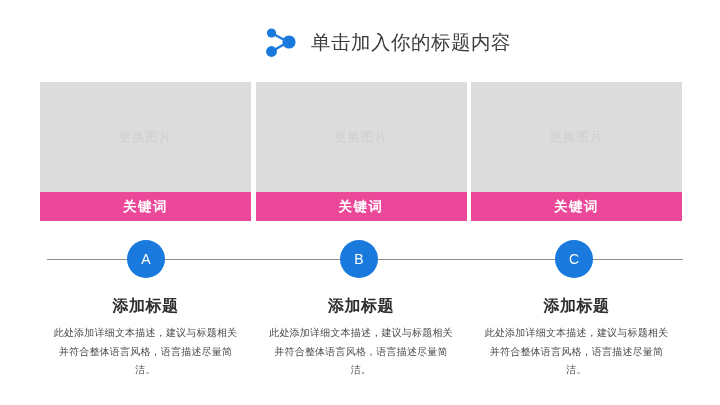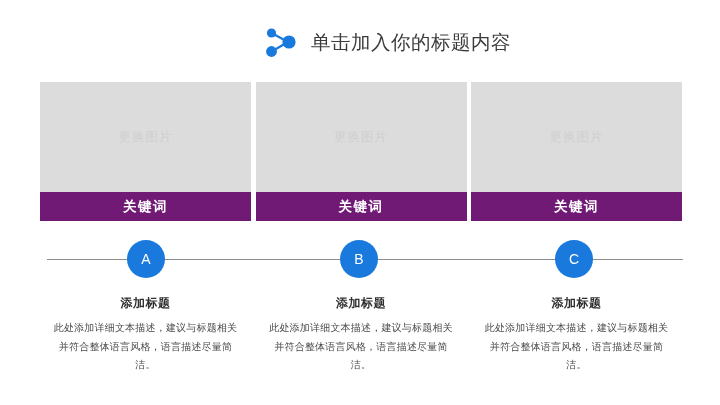--- a/index.html
+++ b/index.html
@@ -67,21 +67,21 @@
     position: relative;
   }
   .card-image-label {
     font-size: 12.5px;
     color: #cfcfcf;
     letter-spacing: 1px;
     user-select: none;
   }
   .card-bar {
     height: 29px;
-    background: #701a75;
+    background: #ec4899;
     display: flex;
     align-items: center;
     justify-content: center;
   }
   .card-bar-label {
     color: #ffffff;
     font-size: 13.5px;
     font-weight: bold;
     letter-spacing: 1.5px;
   }
@@ -120,21 +120,21 @@
     top: 296px;
     width: 642px;
     display: flex;
     justify-content: space-between;
   }
   .text-col {
     width: 211px;
     text-align: center;
   }
   .col-heading {
-    font-size: 12px;
+    font-size: 16px;
     font-weight: bold;
     color: #2e2e2e;
     letter-spacing: 0.5px;
     margin: 0 0 9px 0;
     line-height: 1.2;
   }
   .col-body {
     font-size: 10px;
     color: #4a4a4a;
     line-height: 1.85;

